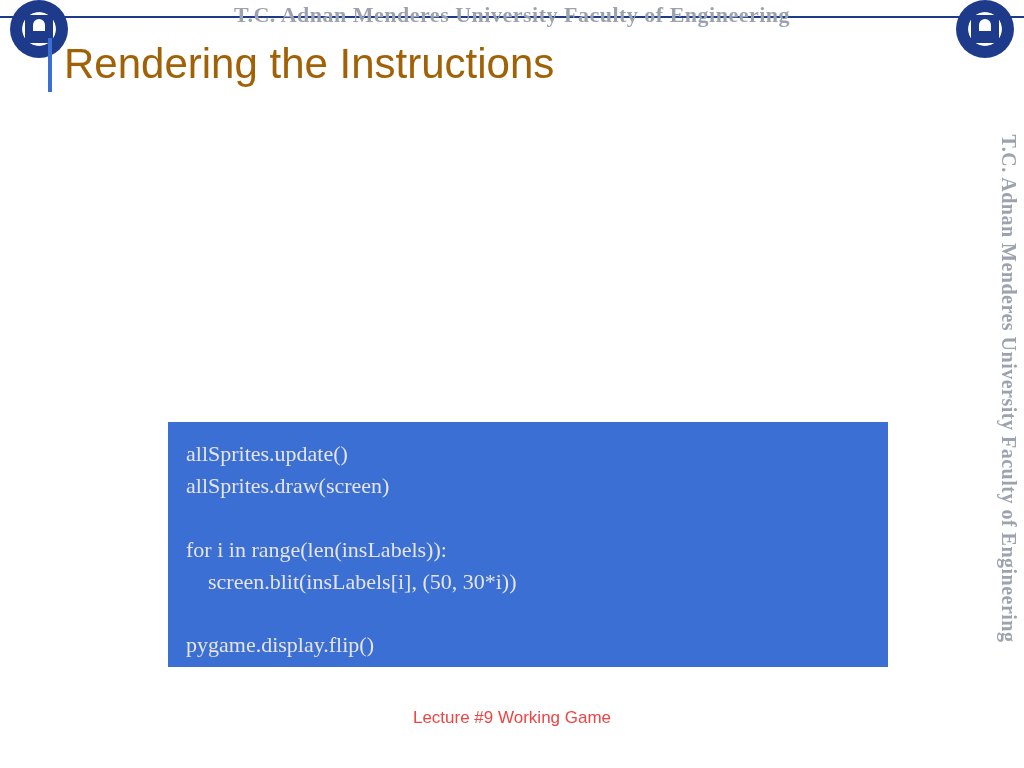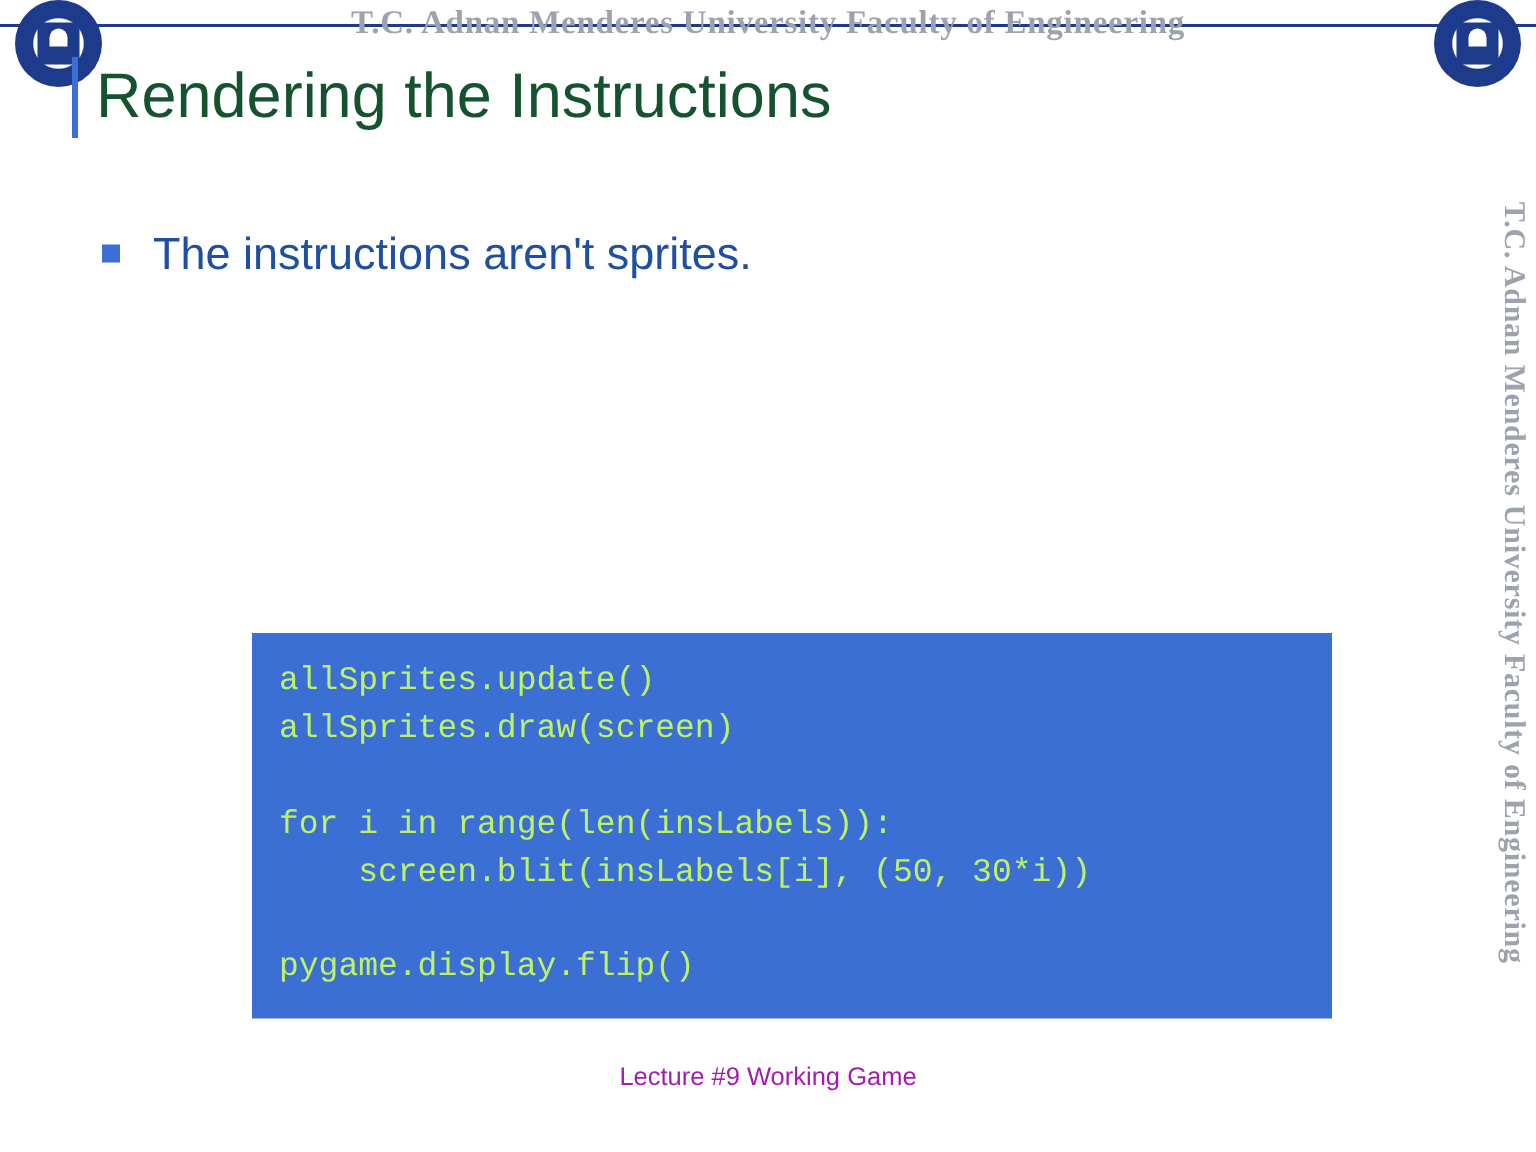--- a/index.html
+++ b/index.html
@@ -83,21 +83,21 @@
       left: 48px;
       width: 4px;
       height: 54px;
       background: #3b6fd4;
     }
     .slide-title {
       position: absolute;
       top: 40px;
       left: 64px;
       font-size: 42px;
-      color: #14532d;
+      color: #a16207;
       font-weight: 400;
     }
     .bullet-list {
       position: absolute;
       top: 150px;
       left: 68px;
       right: 80px;
     }
     .bullet-item {
       display: flex;
@@ -116,34 +116,34 @@
       font-size: 30px;
       color: #1e4fa3;
       line-height: 1.35;
     }
     .code-block {
       position: absolute;
       top: 422px;
       left: 168px;
       width: 720px;
       background: #3b6fd4;
-      padding: 16px 18px 18px 18px;
-      font-family: Liberation Mono, monospace;
+      padding: 16px 18px 6px 18px;
+      font-family: Liberation Serif, serif;
       font-size: 22px;
-      color: #bef264;
+      color: #e5e5e5;
       line-height: 1.45;
       white-space: pre;
     }
     .footer-text {
       position: absolute;
       bottom: 40px;
       left: 50%;
       transform: translateX(-50%);
       font-size: 17px;
-      color: #a21caf;
+      color: #ef4444;
     }
     .side-watermark {
       position: absolute;
       right: 0px;
       top: 88px;
       height: 600px;
       width: 30px;
       display: flex;
       align-items: center;
       justify-content: center;
@@ -175,24 +175,20 @@
 <div class="logo-right">
   <div class="logo-circle">
       <div class="logo-inner"></div>
     </div>
 </div>
 
 <div class="slide-title-bar"></div>
 <div class="slide-title">Rendering the Instructions</div>
 
 <div class="bullet-list">
-  <div class="bullet-item">
-    <div class="bullet-marker"></div>
-    <div class="bullet-text">The instructions aren't sprites.</div>
-  </div>
 </div>
 
 <div class="code-block">allSprites.update()
 allSprites.draw(screen)
 
 for i in range(len(insLabels)):
     screen.blit(insLabels[i], (50, 30*i))
 
 pygame.display.flip()</div>
 

